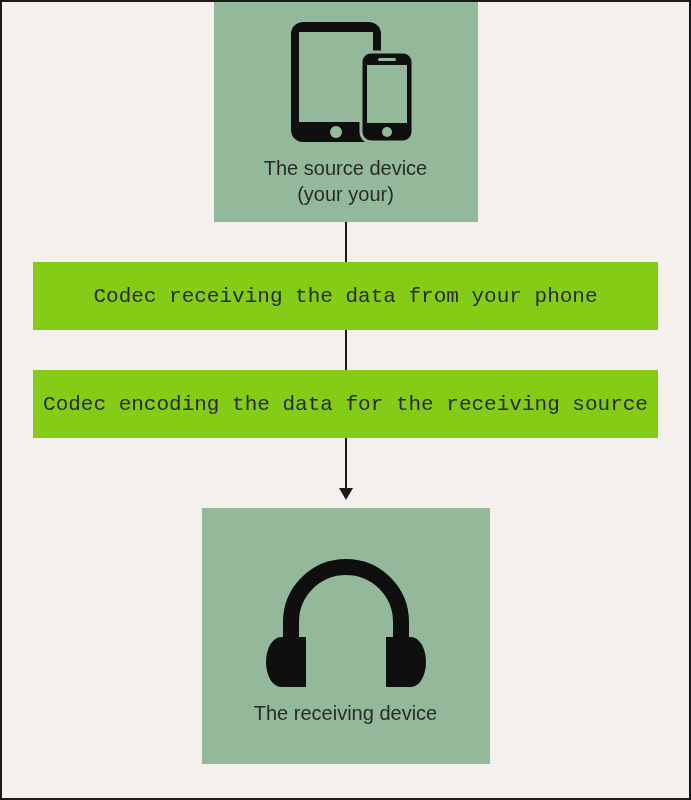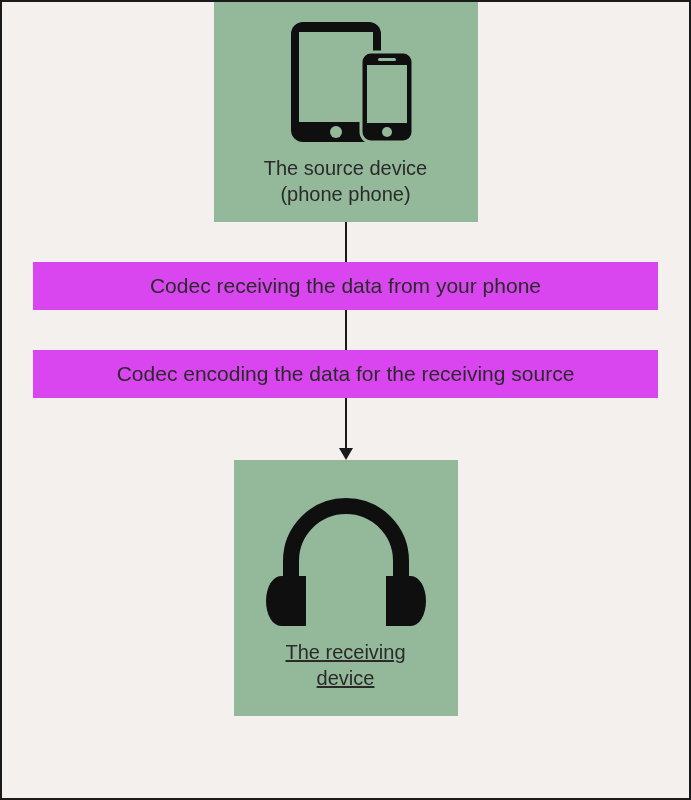--- a/index.html
+++ b/index.html
@@ -21,34 +21,34 @@
       flex-direction: column;
       align-items: center;
       justify-content: center;
       padding: 18px 25px;
     }
     .source-box {
       width: 264px;
       height: 220px;
     }
     .receive-box {
-      width: 224px;
+      width: 288px;
       height: 256px;
-      margin-top: 0;
-      text-decoration: underline;
+      margin-top: 8px;
     }
     .gray-box {
-      background: #d946ef;
+      background: #84cc16;
       width: 625px;
-      height: 48px;
+      height: 68px;
       display: flex;
       align-items: center;
       justify-content: center;
       font-size: 21px;
       color: #2a2a2a;
+      font-family: Liberation Mono, monospace;
     }
     .caption {
       text-align: center;
       font-size: 20px;
       line-height: 1.3;
       margin-top: 8px;
       color: #2a2a2a;
     }
     .connector {
       width: 2px;
@@ -93,21 +93,21 @@
       <circle cx="70" cy="115" r="6" fill="#93b99a"></circle>
 
       <rect x="95" y="35" width="52" height="90" rx="10" ry="10" fill="#0f0f0f" stroke="#93b99a" stroke-width="3"></rect>
       <rect x="101" y="48" width="40" height="58" fill="#93b99a"></rect>
       <circle cx="121" cy="115" r="5" fill="#93b99a"></circle>
       <rect x="112" y="41" width="18" height="3" rx="1.5" fill="#93b99a"></rect>
     </svg>
   </div>
   <div class="caption">
     <span>The source device</span><br>
-    <span>(phone phone)</span>
+    <span>(your your)</span>
   </div>
 </div>
 
 <div class="connector c1"></div>
 
 <div class="gray-box">
   <span>Codec receiving the data from your phone</span>
 </div>
 
 <div class="connector c2"></div>

